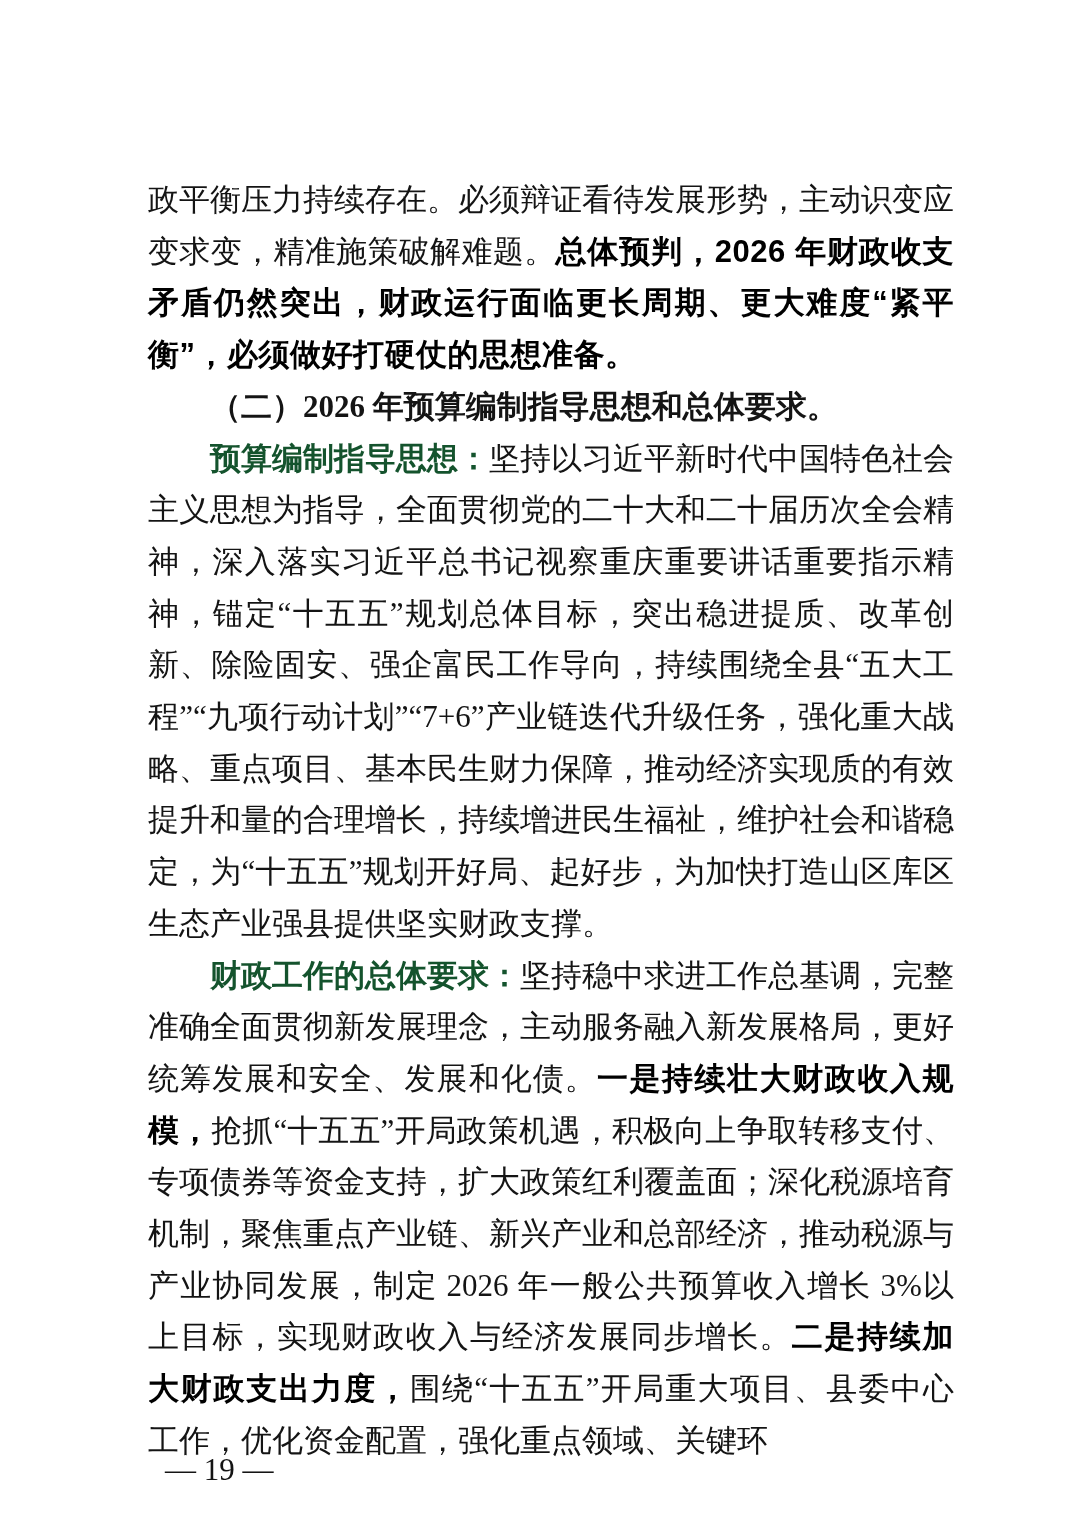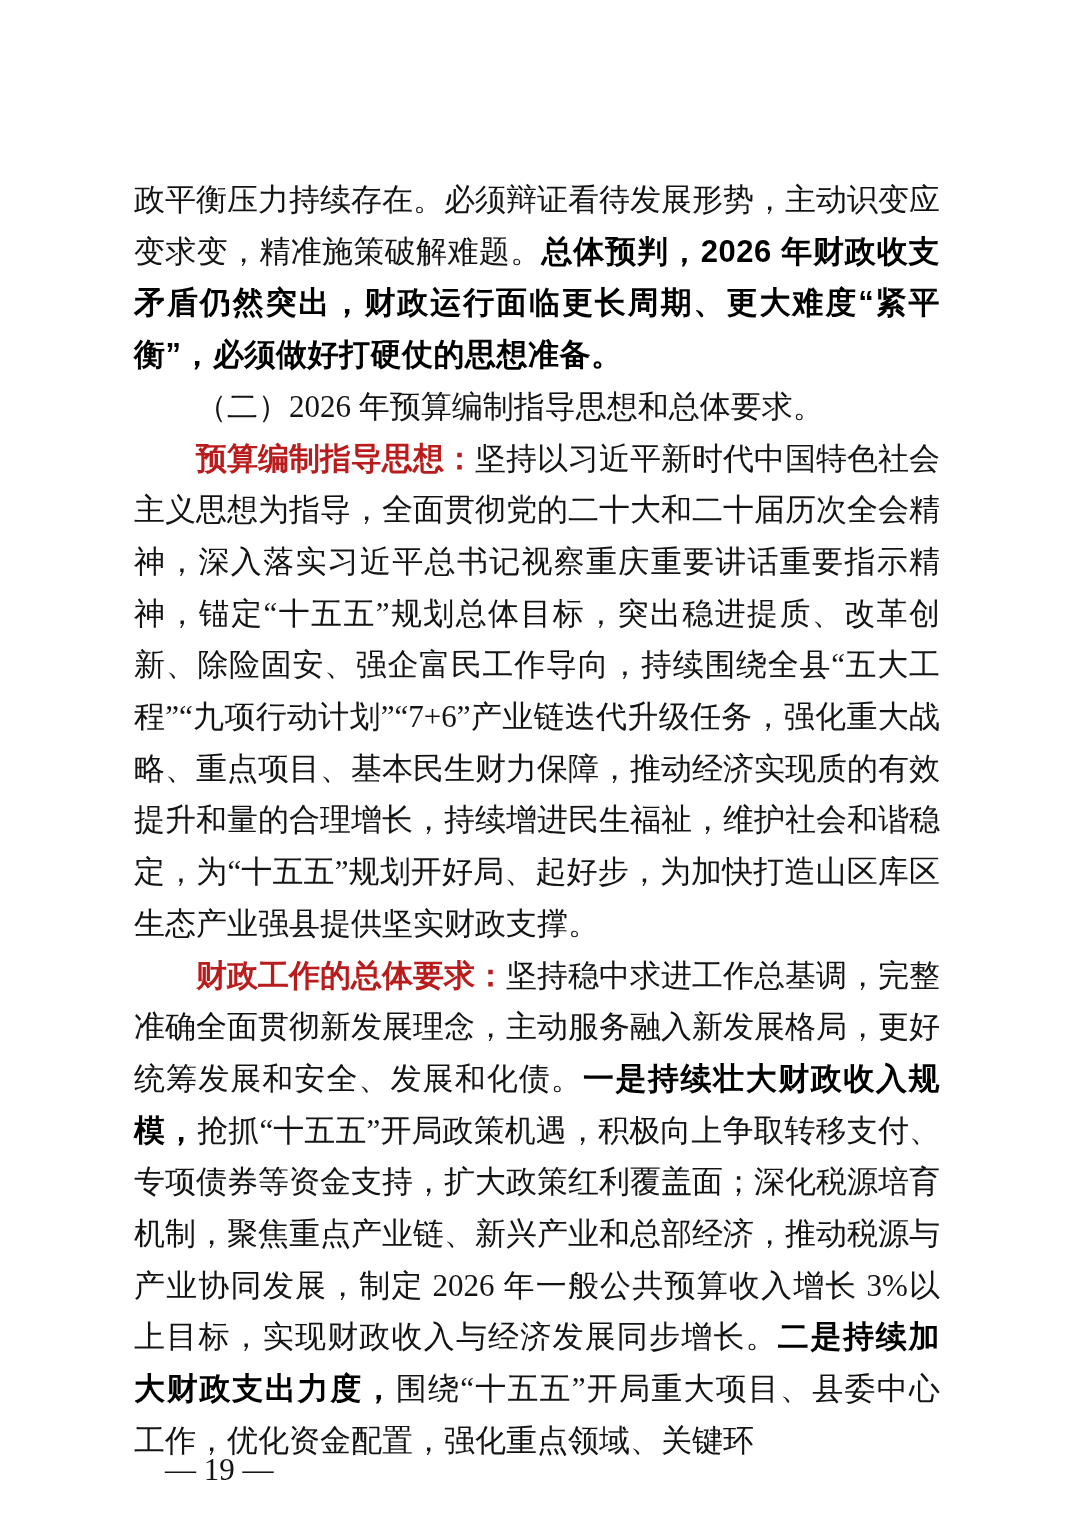--- a/index.html
+++ b/index.html
@@ -10,21 +10,21 @@
   .page {
     position: relative;
     width: 1074px;
     height: 1520px;
     background: #ffffff;
     overflow: hidden;
     font-family: "Liberation Serif", serif;
   }
   .content {
     position: absolute;
-    left: 134px;
+    left: 148px;
     top: 174px;
     width: 806px;
   }
   .para {
     margin: 0;
     font-size: 31px;
     line-height: 51.7px;
     color: #141414;
     text-align: justify;
     text-justify: inter-character;
@@ -33,26 +33,26 @@
   }
   .para.indent {
     text-indent: 2em;
   }
   .run-regular {
     font-family: "Liberation Serif", serif;
     font-weight: 400;
   }
   .run-kaiti {
     font-family: "Liberation Serif", serif;
-    font-weight: 400;
+    font-weight: 700;
   }
   .run-bold-label {
     font-family: "Liberation Serif", serif;
     font-weight: 700;
-    color: #b91c1c;
+    color: #14532d;
   }
   .run-bold-hei {
     font-family: "Liberation Sans", sans-serif;
     font-weight: 700;
     color: #000000;
     letter-spacing: 0.5px;
   }
   .page-footer {
     position: absolute;
     left: 134px;

